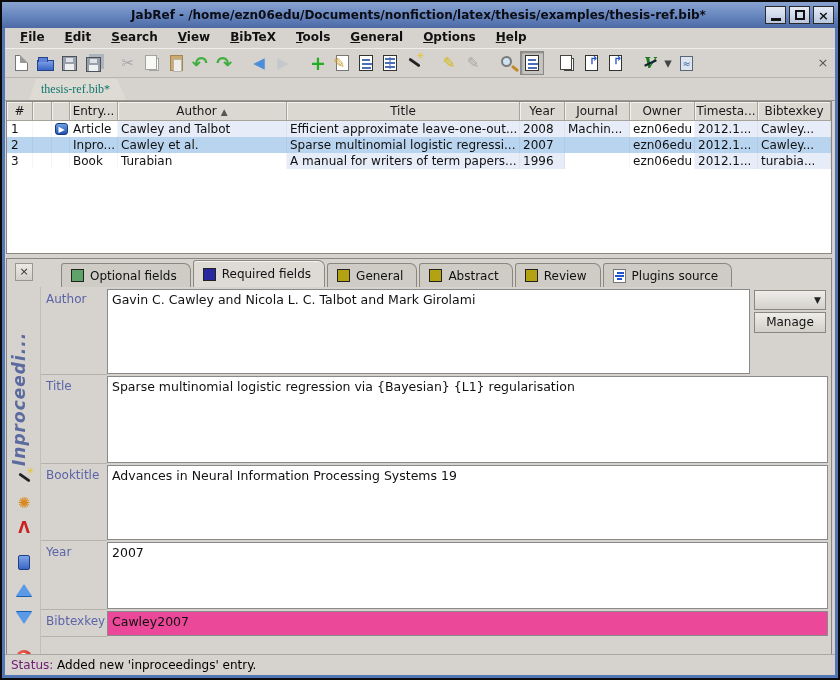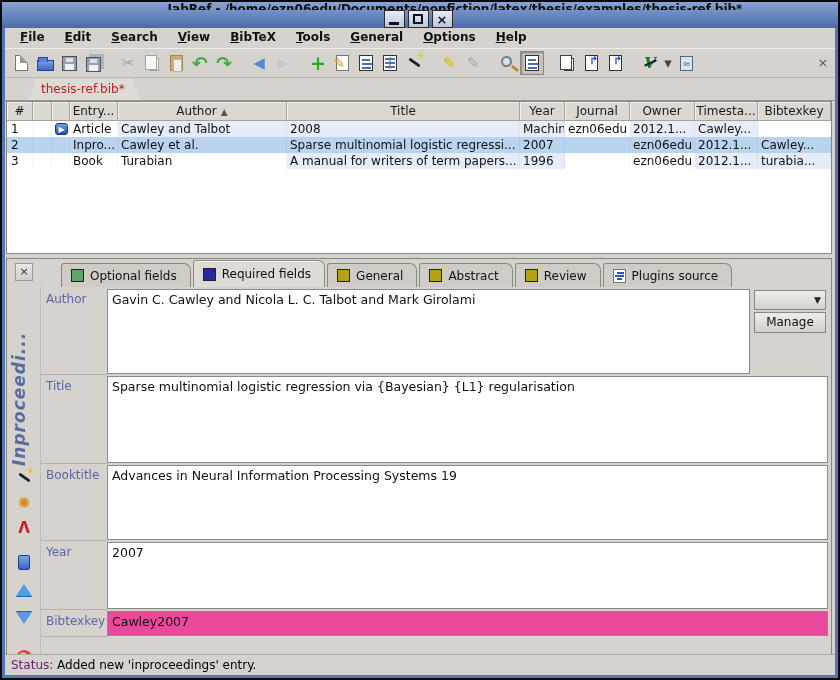--- a/index.html
+++ b/index.html
@@ -2,21 +2,21 @@
 <html><head>
 <meta charset="utf-8">
 <style>
   * { box-sizing: border-box; margin: 0; padding: 0; }
   html,body { width:840px; height:680px; font-family:"DejaVu Sans","Liberation Sans",sans-serif; }
   .win { position:relative; width:840px; height:680px; background:#0a0a0a; }
   .frame { position:absolute; inset:2px; background:#d6d3ce; border:3px solid #5376b5; }
 
   
   .titlebar { position:absolute; left:0; right:0; top:0; height:26px;
-    background:linear-gradient(#8aa3d1,#6585bd 55%,#4d69a6); display:flex; align-items:center;flex-direction:column; }
+    background:linear-gradient(#8aa3d1,#6585bd 55%,#4d69a6); display:flex; align-items:center; }
   .title-text { flex:1; text-align:center; font-size:12px; font-weight:bold; color:#0c0c14;
     white-space:nowrap; overflow:hidden; padding-left:70px; }
   .winbtns { display:flex; gap:3px; margin-right:4px; }
   .wbtn { width:21px; height:18px; background:linear-gradient(#e6ecf6,#b9c6de);
     border:1px solid #2a2a2a; display:flex; align-items:center; justify-content:center;
     font-size:13px; font-weight:bold; color:#111; line-height:1; }
   .wbtn .min { display:block; width:10px; height:3px; background:#111; margin-top:9px; }
   .wbtn .max { display:block; width:10px; height:10px; border:2px solid #111; }
 
   
@@ -79,23 +79,23 @@
   .s-oo::after { content:"≈"; position:absolute; left:2px; top:1px; font-size:10px; color:#3366aa; }
   .s-doc-blue { width:12px; height:15px; background:linear-gradient(#7fa4e8,#3a66c4); border:1px solid #1d3f86; border-radius:2px; }
   .s-tri-up { width:0; height:0; border:8px solid transparent; border-top:none; border-bottom:12px solid #5a9be8; filter:drop-shadow(0 1px 0 #1d5fae); }
   .s-tri-down { width:0; height:0; border:8px solid transparent; border-bottom:none; border-top:12px solid #5a9be8; filter:drop-shadow(0 -1px 0 #1d5fae); }
   .s-help { width:16px; height:16px; border-radius:50%; background:radial-gradient(circle at 35% 30%,#f26a5a,#c00e0e);
     color:#fff; font-weight:bold; font-size:11px; text-align:center; line-height:16px; }
 
   
   .tabstrip { position:absolute; left:0; right:0; top:79px; height:22px; border-bottom:1px solid #9a978f; }
   .file-tab { position:absolute; left:24px; bottom:0; height:21px; padding:0 16px 0 12px;
-    background:#dedbd5; font-size:12px; line-height:21px; color:#b91c1c;
+    background:#dedbd5; font-size:12px; line-height:21px; color:#0f766e;
     clip-path:polygon(7px 0,calc(100% - 9px) 0,100% 100%,0 100%);
-    filter:drop-shadow(0 0 1px #777); }
+    filter:drop-shadow(0 0 1px #777);font-family:Liberation Serif, serif; }
 
   
   .tablepanel { position:absolute; left:6px; top:101px; width:826px; height:153px; background:#fff;
     border:1px solid #8a877f; overflow:hidden; }
   .tgrid { display:grid; grid-template-columns:26px 19px 18px 48px 169px 233px 45px 65px 65px 63px 1fr; }
   .th { height:19px; background:#dbd8d2; border-right:1px solid #a6a39b; border-bottom:1px solid #a6a39b;
     box-shadow:inset 1px 1px 0 #f3f2ef; font-size:12px; color:#1a1a1a; text-align:center; line-height:18px;
     overflow:hidden; white-space:nowrap; }
   .td { height:16px; font-size:12px; line-height:16px; padding:0 3px; overflow:hidden; white-space:nowrap;
     color:#111; border-right:1px solid rgba(0,0,0,0.04); }
@@ -278,20 +278,21 @@
       <div class="th">Timesta...</div>
       <div class="th">Bibtexkey</div>
     </div>
     <div id="table-body">
         <div class="tgrid">
           <div class="td bg-w" style="padding-left: 4px;">1</div>
           <div class="td bg-w"></div>
           <div class="td bg-w"><span class="link-badge">▶</span></div>
           <div class="td bg-w">Article</div>
           <div class="td bg-l">Cawley and Talbot</div>
+          <div class="td bg-l">Efficient approximate leave-one-out...</div>
           <div class="td bg-l">2008</div>
           <div class="td bg-l">Machin...</div>
           <div class="td bg-w">ezn06edu</div>
           <div class="td bg-l">2012.1...</div>
           <div class="td bg-l">Cawley...</div>
         </div>
         <div class="tgrid">
           <div class="td bg-s" style="padding-left: 4px;">2</div>
           <div class="td bg-s"></div>
           <div class="td bg-s"></div>

